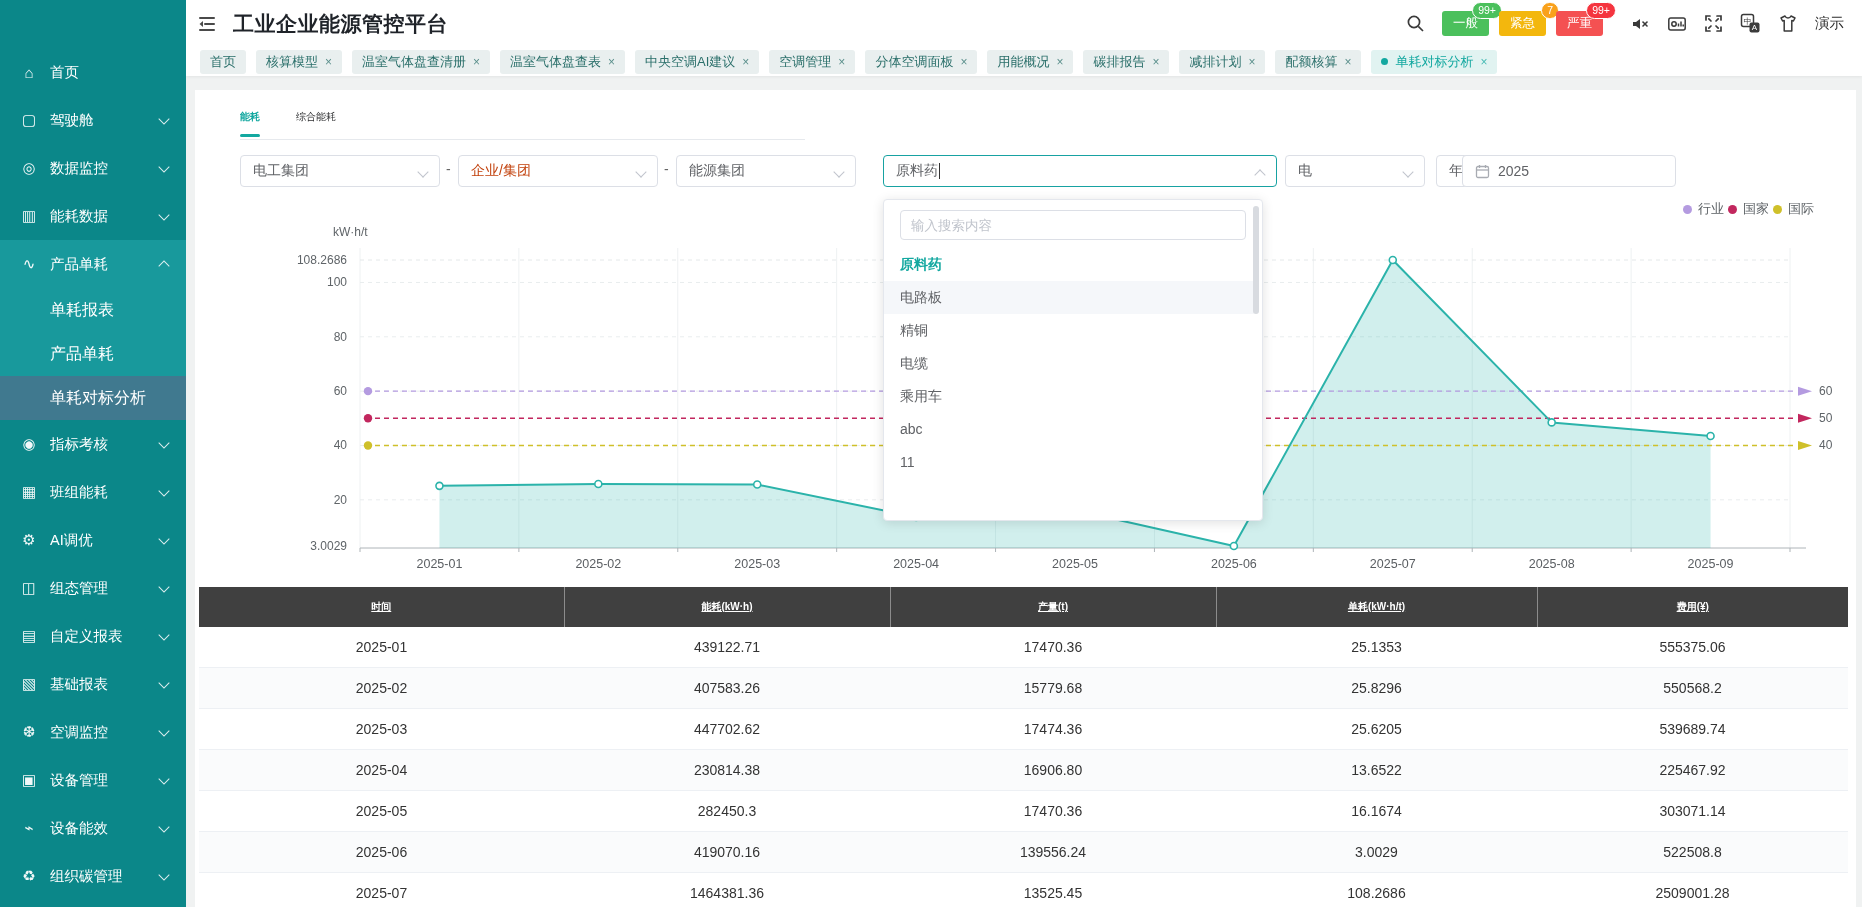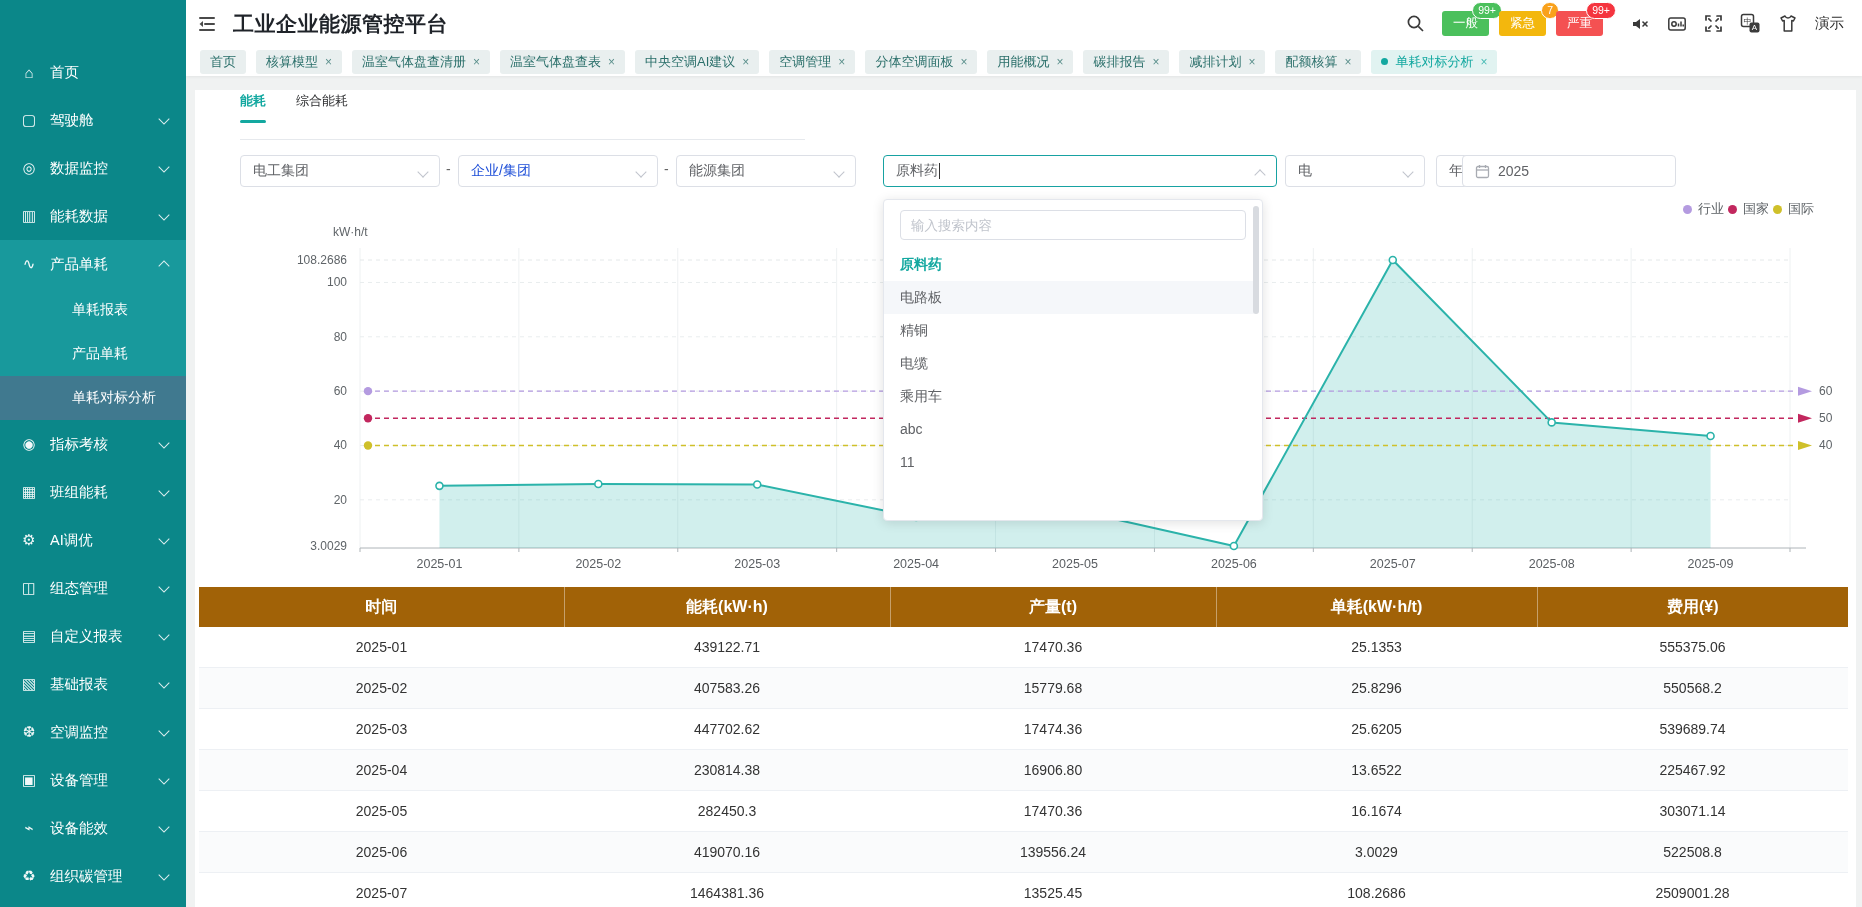--- a/index.html
+++ b/index.html
@@ -3,21 +3,21 @@
 <meta charset="utf-8">
 <style>
   html,body{margin:0;padding:0;background:#e8eaea;font-family:"Liberation Sans","DejaVu Sans",sans-serif;}
   .stage{position:relative;width:1862px;height:907px;overflow:hidden;background:#f0f2f2;}
 
   
   .sidebar{position:absolute;left:0;top:0;width:186px;height:907px;background:#0b8789;color:#fff;z-index:5;}
   .menu{position:absolute;top:48px;left:0;right:0;}
   .s-item{position:relative;height:48px;display:flex;align-items:center;padding-left:20px;cursor:pointer;font-size:14.5px;}
   .s-item .ic{width:18px;margin-right:12px;font-size:15px;opacity:.95;text-align:center;}
-  .s-sub{position:relative;height:44px;display:flex;align-items:center;padding-left:72px;font-size:14px;cursor:pointer;}
+  .s-sub{position:relative;height:44px;display:flex;align-items:center;padding-left:50px;font-size:16px;cursor:pointer;}
   .grp{background:#18999c;}
   .s-sub.sel{background:#40798f;}
   .chev{position:absolute;right:18px;width:7px;height:7px;border-right:1.6px solid rgba(255,255,255,.85);border-bottom:1.6px solid rgba(255,255,255,.85);transform:rotate(45deg);margin-top:-3px;}
   .chev.up{transform:rotate(-135deg);margin-top:4px;}
 
   
   .topbar{position:absolute;left:186px;top:0;right:0;height:47px;background:#fff;display:flex;align-items:center;z-index:4;}
   .collapse{margin-left:11px;cursor:pointer;display:flex;}
   .title{font-size:21px;font-weight:bold;color:#1f2329;margin-left:16px;letter-spacing:.5px;}
   .top-right{margin-left:auto;display:flex;align-items:center;gap:17px;padding-right:18px;}
@@ -31,34 +31,34 @@
   .tabchip{display:flex;align-items:center;height:24px;padding:0 10px;background:#e9efef;border-radius:3px;font-size:13px;color:#2a6f6a;cursor:pointer;white-space:nowrap;}
   .tabchip .x{margin-left:7px;font-size:12px;opacity:.75;}
   .tabchip.active{background:#e1f3f1;color:#13a8a0;}
   .tabchip.active .dot{width:7px;height:7px;border-radius:50%;background:#13a8a0;margin-right:7px;}
 
   
   .content{position:absolute;left:186px;top:76px;right:0;bottom:0;background:#f0f2f2;}
   .panel{position:absolute;left:9px;top:14px;width:1661px;height:817px;background:#fff;}
 
   .subtabs{position:relative;height:47px;}
-  .subtab{position:absolute;bottom:27px;font-size:13px;color:#303133;cursor:pointer;}
+  .subtab{position:absolute;bottom:13px;font-size:10px;color:#303133;cursor:pointer;}
   .subtab.one{left:45px;}
   .subtab.two{left:101px;}
   .subtab.active{color:#13a8a0;font-weight:bold;}
   .subtab.active::after{content:"";position:absolute;left:0;right:0;bottom:-13px;height:3px;background:#13a8a0;border-radius:2px;}
   .tabline{position:absolute;top:49px;left:45px;width:565px;height:1px;background:#e6e9ed;}
 
   
   .filters{position:absolute;top:65px;left:0;right:0;height:32px;}
   .select{position:absolute;top:0;height:32px;border:1px solid #dcdfe6;border-radius:4px;background:#fff;display:flex;align-items:center;padding:0 26px 0 12px;box-sizing:border-box;font-size:14px;color:#606266;cursor:pointer;}
   .select .arr{position:absolute;right:12px;top:12px;width:7px;height:7px;border-right:1.5px solid #c0c4cc;border-bottom:1.5px solid #c0c4cc;transform:rotate(45deg);}
   .select .arr.up{transform:rotate(-135deg);top:15px;}
   .select.focus{border-color:#17a2a2;}
-  .val.ph{color:#1d4ed8;}
+  .val.ph{color:#c2410c;}
   .caret{display:inline-block;width:1px;height:16px;background:#333;margin-left:1px;vertical-align:-3px;}
   .dash{position:absolute;top:6px;font-size:14px;color:#666;}
   .f1{left:45px;width:200px;} .d1{left:251px;}
   .f2{left:263px;width:200px;} .d2{left:469px;}
   .f3{left:481px;width:180px;}
   .f4{left:688px;width:394px;}
   .f5{left:1090px;width:140px;}
   .f6{left:1241px;width:95px;}
   .f7{left:1267px;width:214px;}
   .calico{margin-right:8px;display:flex;}
@@ -66,21 +66,21 @@
   
   .legend{position:absolute;top:110px;right:42px;display:flex;gap:4px;z-index:2;}
   .lg-item{display:flex;align-items:center;gap:6px;font-size:13px;color:#5a5f63;cursor:pointer;}
   .lg-dot{width:9px;height:9px;border-radius:50%;}
   #chart{position:absolute;left:0;top:100px;width:1661px;height:400px;z-index:1;}
   .tick{font-size:12px;fill:#5f6468;}
   .xlab{font-size:12.5px;fill:#5a5e62;}
 
   
   .dtable{position:absolute;left:4px;top:497px;width:1649px;border-collapse:collapse;table-layout:fixed;}
-  .dtable th{background:#a16207;color:#fff;font-size:16px;font-weight:bold;height:38px;border-right:1px solid rgba(255,255,255,.4);}
+  .dtable th{background:#404040;color:#fff;font-size:10px;font-weight:bold;height:38px;border-right:1px solid rgba(255,255,255,.4);text-decoration:underline;}
   .dtable th:last-child{border-right:none;}
   .dtable td{height:38px;text-align:center;font-size:14px;color:#333;border-bottom:1px solid #edf0f4;}
   .dtable tr:nth-child(even) td{background:#fafbfc;}
 
   
   .dropdown{position:absolute;left:883px;top:199px;width:380px;height:322px;background:#fff;border:1px solid #e4e7ed;border-radius:4px;box-shadow:0 2px 12px rgba(0,0,0,.12);z-index:50;box-sizing:border-box;}
   .dd-search{position:absolute;left:16px;top:10px;width:346px;height:30px;border:1px solid #dcdfe6;border-radius:4px;box-sizing:border-box;padding:0 10px;font-size:13.5px;color:#14532d;outline:none;font-family:inherit;}
   .dd-search::placeholder{color:#c0c4cc;}
   .dd-list{position:absolute;left:0;top:48px;right:8px;margin:0;padding:0;list-style:none;}
   .dd-list li{height:33px;line-height:33px;padding-left:16px;font-size:14px;color:#606266;cursor:pointer;}

